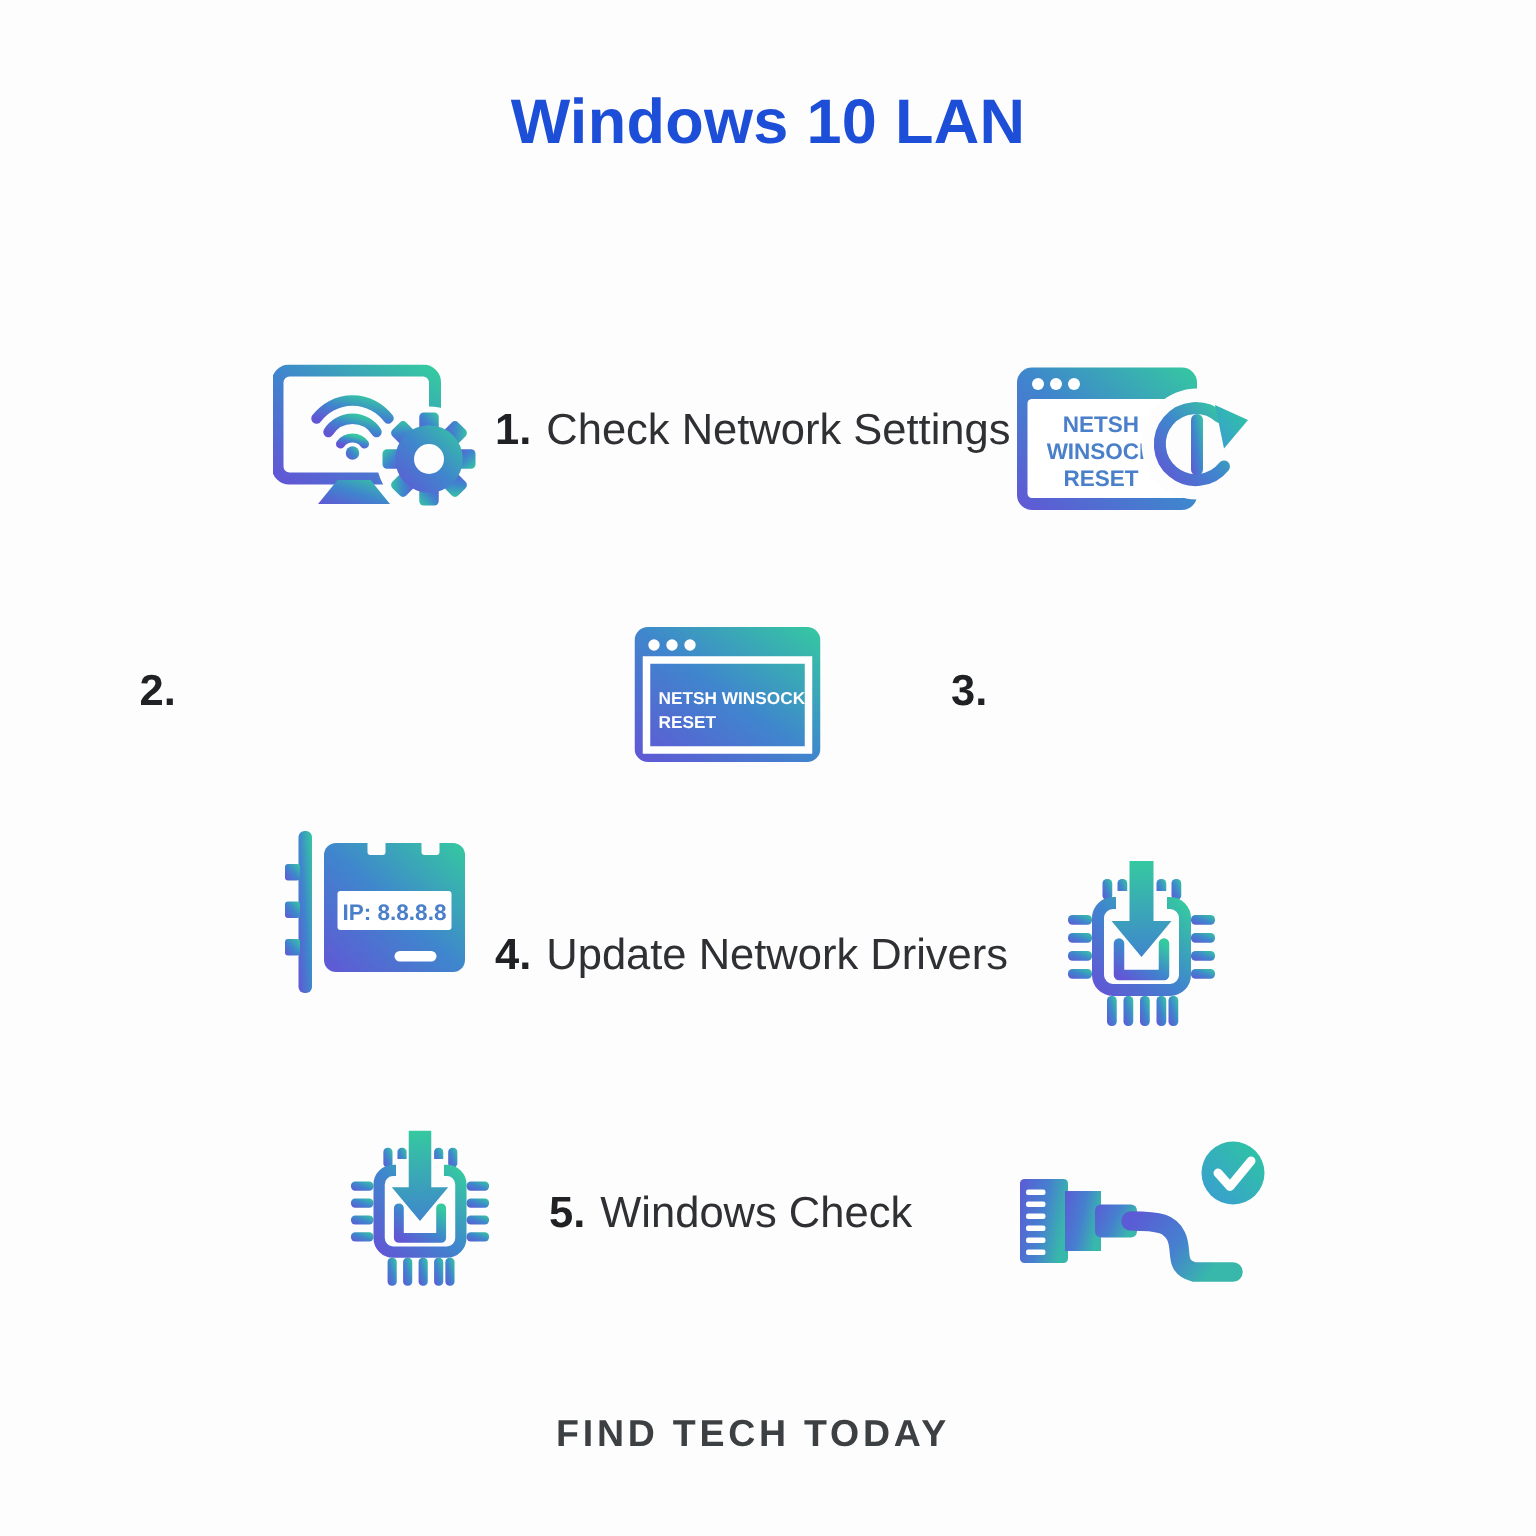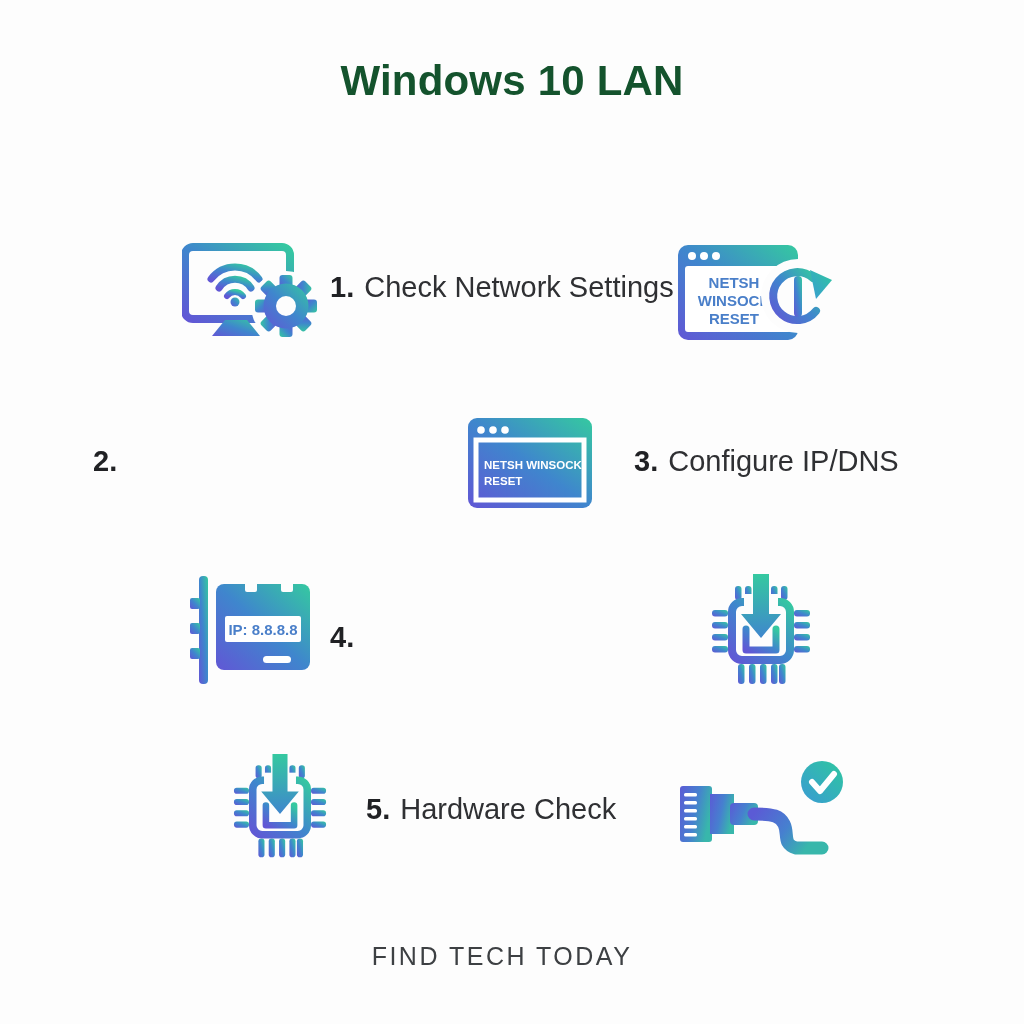--- a/index.html
+++ b/index.html
@@ -3,31 +3,31 @@
 <meta charset="utf-8">
 <style>
   html,body{margin:0;padding:0;}
   body{
     width:1024px;height:1024px;background:#fdfdfd;position:relative;overflow:hidden;
     font-family:"Liberation Sans", sans-serif;
   }
   .abs{position:absolute;}
   .title{
     left:0;top:57px;width:1024px;text-align:center;
-    font-size:42px;line-height:48px;font-weight:700;color:#14532d;letter-spacing:0.2px;
+    font-size:42px;line-height:48px;font-weight:700;color:#1d4ed8;letter-spacing:0.2px;
   }
   .step{
     display:flex;align-items:center;height:48px;
     font-size:29px;color:#2f3033;white-space:nowrap;
   }
   .step .num{font-weight:700;color:#202124;margin-right:10px;}
   .step .lbl{font-weight:400;}
   .footer{
     left:0;top:942px;width:1004px;text-align:center;
-    font-size:25px;font-weight:400;color:#3d4043;letter-spacing:2.5px;
+    font-size:25px;font-weight:700;color:#3d4043;letter-spacing:2.5px;
   }
   svg{display:block;}
   svg text{font-family:"Liberation Sans", sans-serif;}
 </style>
 </head>
 <body>
 
 <svg width="0" height="0" style="position:absolute" aria-hidden="true">
   <defs>
     <linearGradient id="gdiag" x1="0" y1="1" x2="1" y2="0">
@@ -104,54 +104,54 @@
       <polygon points="134,27 156,37 140,56" fill="url(#gcheck)"></polygon>
       <rect x="118" y="33" width="8" height="41" rx="4" fill="url(#gdiag)"></rect>
     </g>
   </svg>
 </div>
 
 <div class="abs step" style="left:93px;top:437px;">
   <span class="num">2.</span>
 </div>
 
-<div class="abs" style="left:468px;top:418px;">
+<div class="abs" style="left:423px;top:418px;">
   <svg width="124" height="90" viewBox="0 0 124 90">
     <rect x="0" y="0" width="124" height="90" rx="9" fill="url(#gdiag)"></rect>
     <circle cx="13" cy="12" r="3.8" fill="#fff"></circle>
     <circle cx="25" cy="12" r="3.8" fill="#fff"></circle>
     <circle cx="37" cy="12" r="3.8" fill="#fff"></circle>
     <rect x="8" y="22" width="108" height="60" fill="none" stroke="#fff" stroke-width="5"></rect>
     <text x="16" y="51" font-size="11.5" font-weight="bold" fill="#fff">NETSH WINSOCK</text>
     <text x="16" y="67" font-size="11.5" font-weight="bold" fill="#fff">RESET</text>
   </svg>
 </div>
 
 <div class="abs step" style="left:634px;top:437px;">
   <span class="num">3.</span>
-  <span class="lbl">Configure IP/DNS</span>
-</div>
-
-<div class="abs" style="left:189px;top:576px;">
+</div>
+
+<div class="abs" style="left:189px;top:554px;">
   <svg width="128" height="108" viewBox="0 0 128 108">
     <rect x="10" y="0" width="9" height="108" rx="4" fill="url(#gdiag)"></rect>
     <rect x="1" y="22" width="10" height="11" rx="2" fill="url(#gdiag)"></rect>
     <rect x="1" y="47" width="10" height="11" rx="2" fill="url(#gdiag)"></rect>
     <rect x="1" y="72" width="10" height="11" rx="2" fill="url(#gdiag)"></rect>
     <rect x="27" y="8" width="94" height="86" rx="8" fill="url(#gdiag)"></rect>
     <rect x="56" y="4" width="12" height="12" rx="2" fill="#fdfdfd"></rect>
     <rect x="92" y="4" width="12" height="12" rx="2" fill="#fdfdfd"></rect>
     <rect x="36" y="40" width="76" height="26" rx="2" fill="#fff"></rect>
     <text x="74" y="59" text-anchor="middle" font-size="15" font-weight="bold" fill="#4a7fc9">IP: 8.8.8.8</text>
     <rect x="74" y="80" width="28" height="7" rx="3.5" fill="#fff"></rect>
   </svg>
 </div>
 
 <div class="abs step" style="left:330px;top:613px;">
   <span class="num">4.</span>
+  <span class="lbl">Update Network Drivers</span>
 </div>
 
 <div class="abs" style="left:710px;top:572px;">
   <svg width="102" height="116" viewBox="0 0 102 116">
     <g fill="url(#gdiag)">
       <rect x="2" y="38" width="16" height="6.5" rx="3"></rect>
       <rect x="2" y="50" width="16" height="6.5" rx="3"></rect>
       <rect x="2" y="62" width="16" height="6.5" rx="3"></rect>
       <rect x="2" y="74" width="16" height="6.5" rx="3"></rect>
       <rect x="84" y="38" width="16" height="6.5" rx="3"></rect>
@@ -198,21 +198,21 @@
     </g>
     <rect x="22" y="30" width="58" height="58" rx="10" fill="none" stroke="url(#gdiag)" stroke-width="8"></rect>
     <rect x="34" y="22" width="34" height="13" fill="#fdfdfd"></rect>
     <path d="M36 57 L36 78 L66 78 L66 57" fill="none" stroke="url(#gdiag)" stroke-width="7" stroke-linecap="round" stroke-linejoin="round"></path>
     <path d="M43 2 L59 2 L59 42 L71 42 L51 66 L31 42 L43 42 Z" fill="url(#garrow)"></path>
   </svg>
 </div>
 
 <div class="abs step" style="left:366px;top:785px;">
   <span class="num">5.</span>
-  <span class="lbl">Hardware Check</span>
+  <span class="lbl">Windows Check</span>
 </div>
 
 <div class="abs" style="left:676px;top:756px;">
   <svg width="170" height="100" viewBox="0 0 170 100">
     <rect x="4" y="30" width="32" height="56" rx="3" fill="url(#gcable)"></rect>
     <g fill="#fff">
       <rect x="8" y="37" width="13" height="3.6" rx="1.5"></rect>
       <rect x="8" y="45" width="13" height="3.6" rx="1.5"></rect>
       <rect x="8" y="53" width="13" height="3.6" rx="1.5"></rect>
       <rect x="8" y="61" width="13" height="3.6" rx="1.5"></rect>

